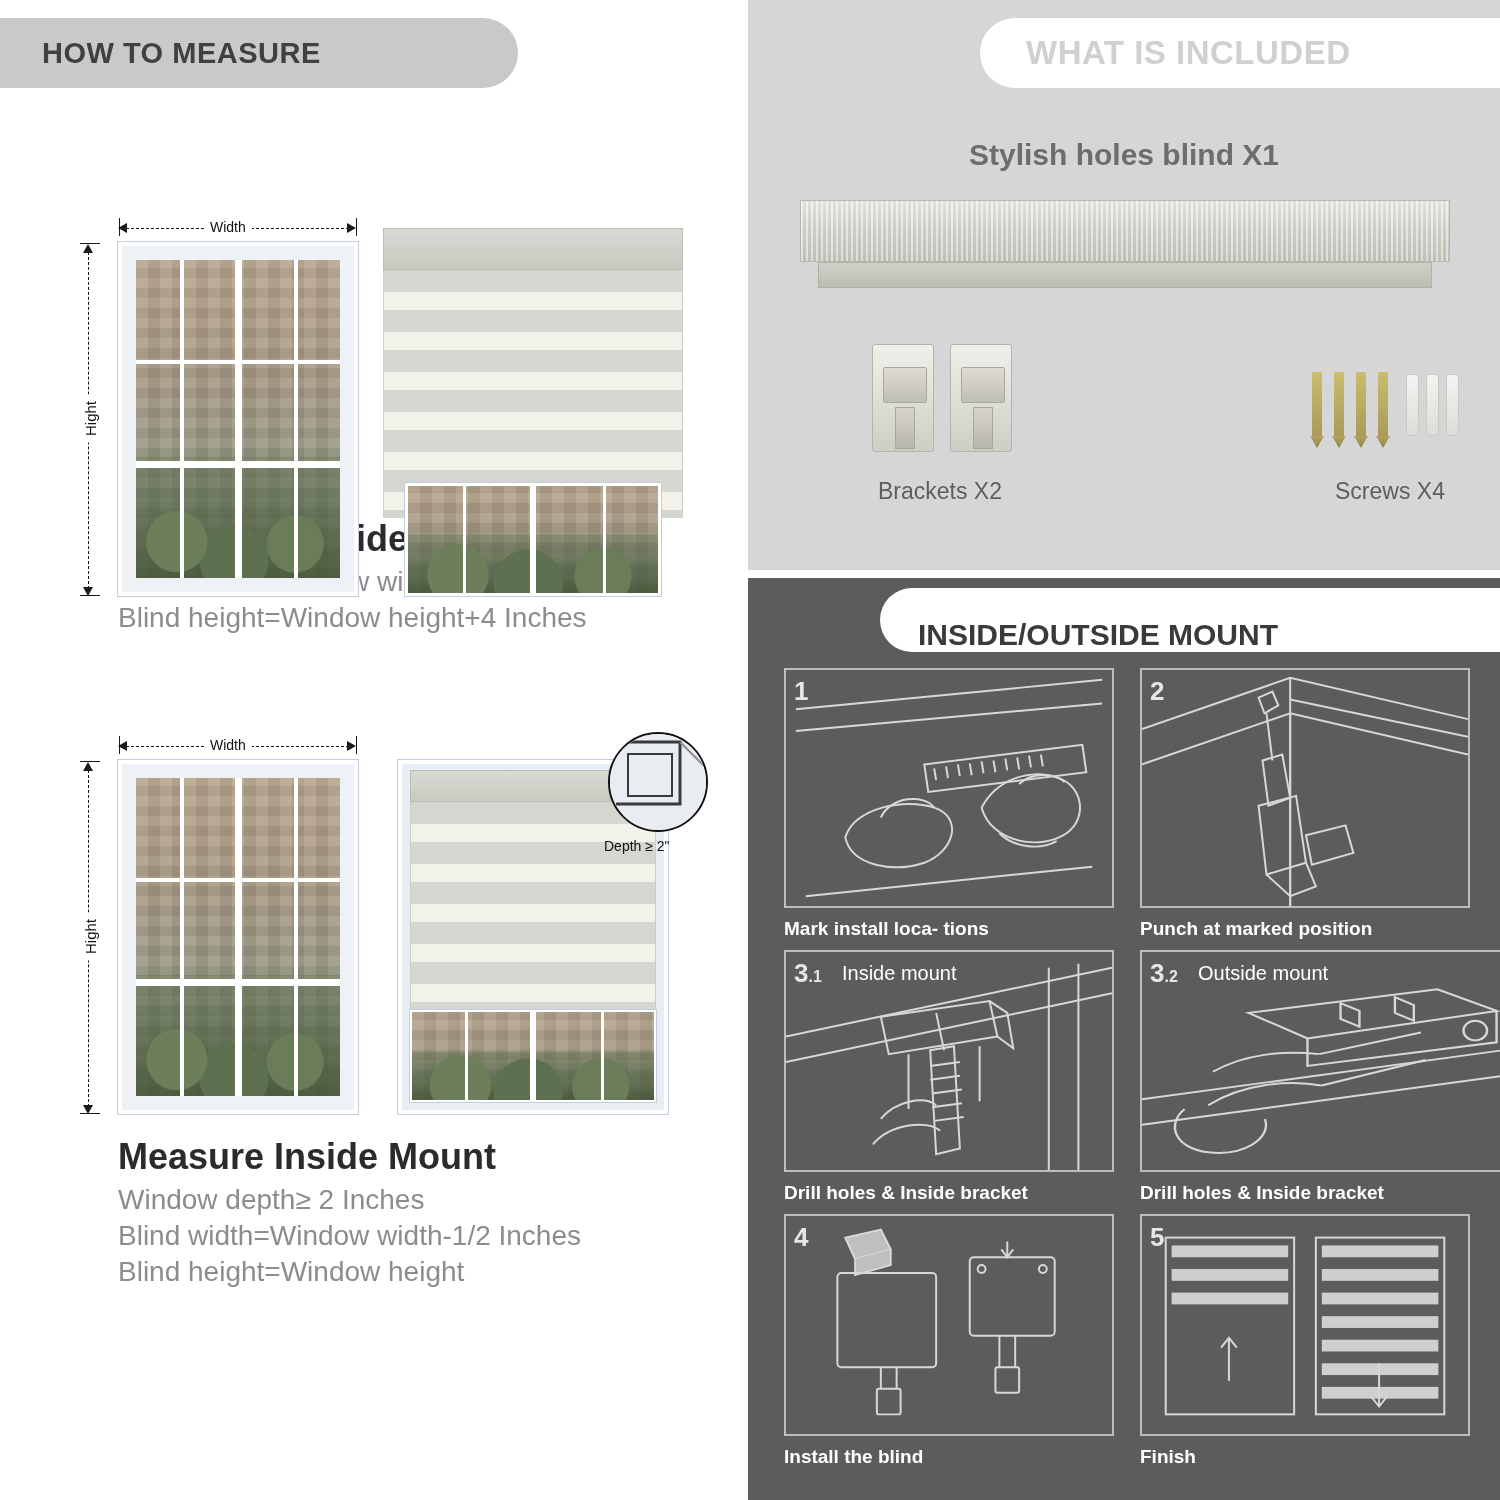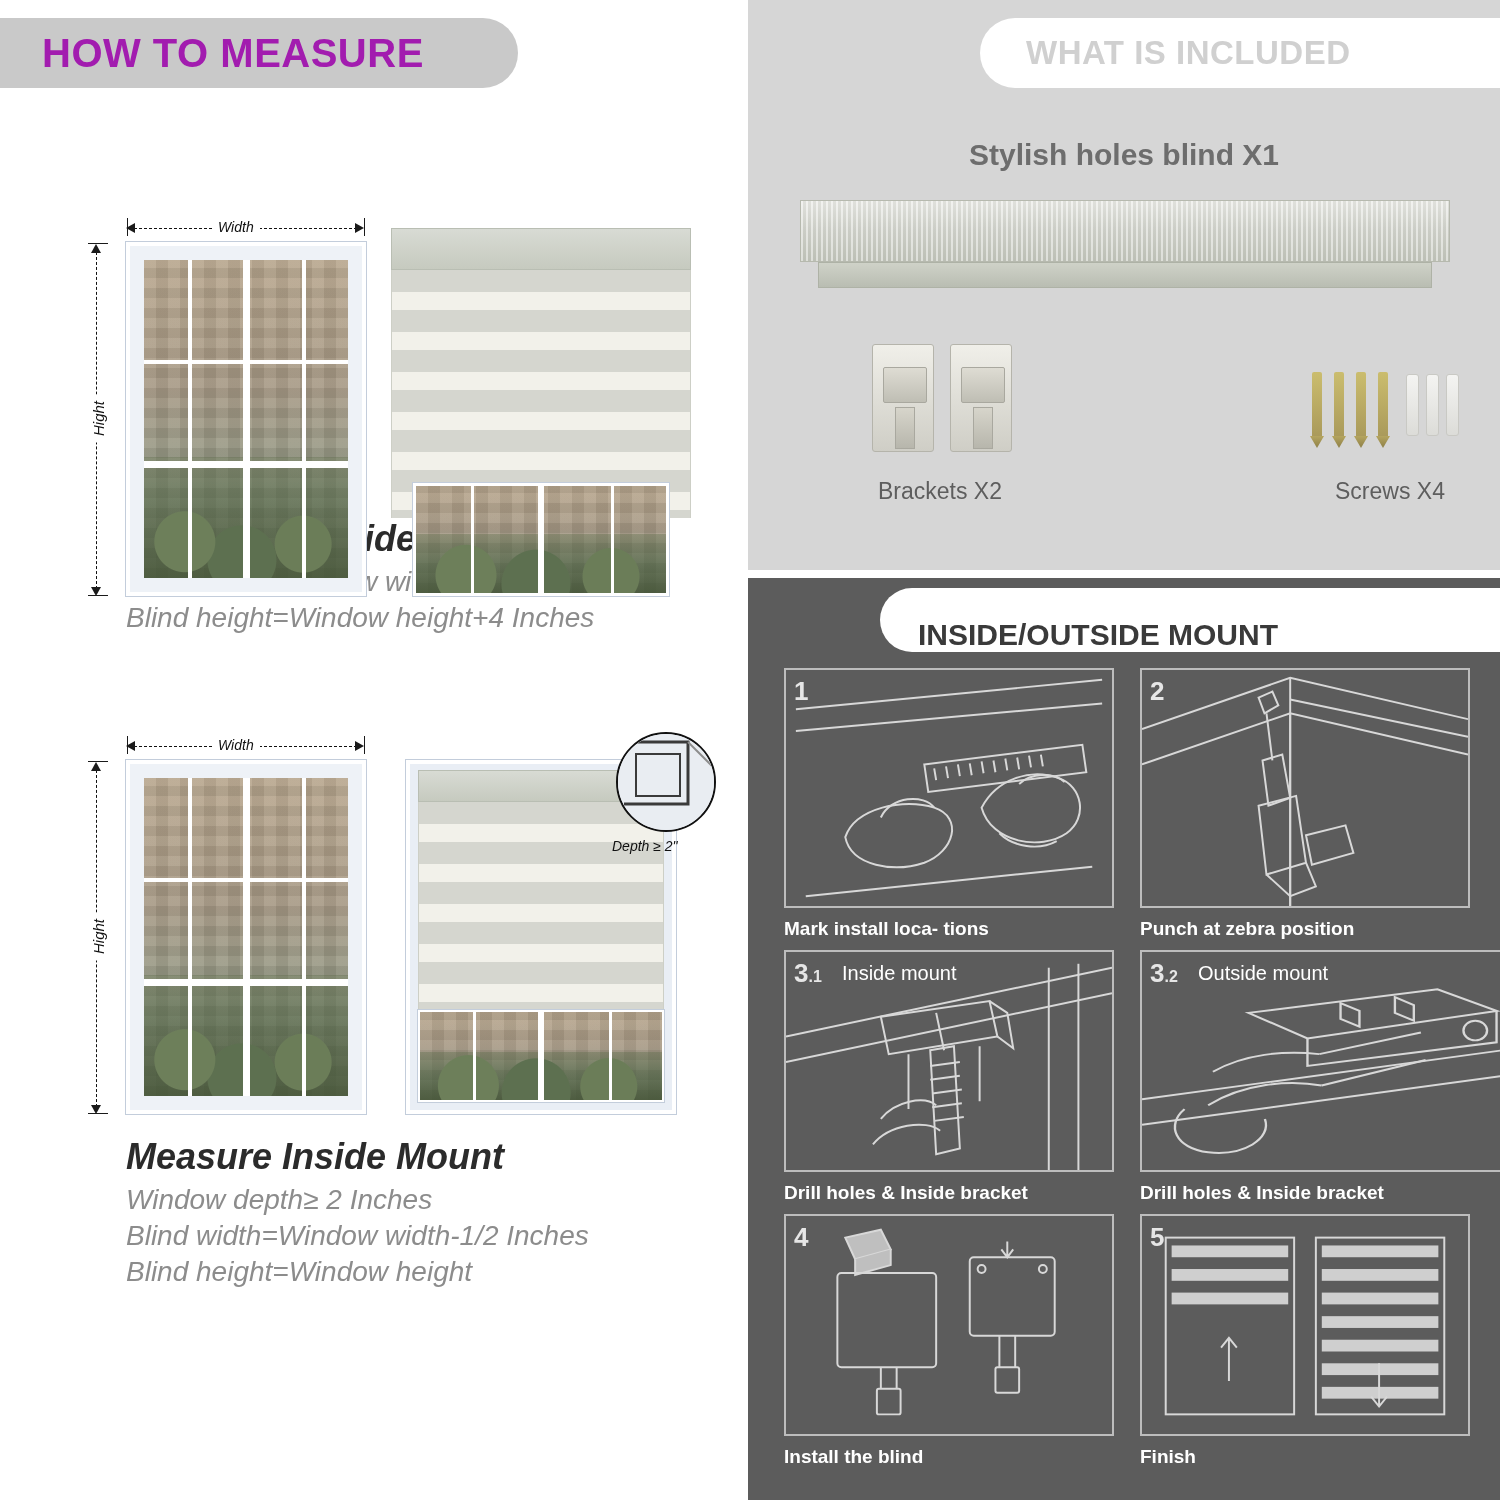--- a/index.html
+++ b/index.html
@@ -18,26 +18,26 @@
     position:absolute; left:0; top:0; width:740px; height:1500px;
     background:#ffffff;
   }
   .htm-banner {
     position:absolute; left:0; top:18px; width:518px; height:70px;
     background:#c9c9c9;
     border-radius:0 36px 36px 0;
     display:flex; align-items:center;
   }
   .htm-banner span {
-    color:#a21caf; font-size:40px; font-weight:bold; letter-spacing:0.5px;
+    color:#404040; font-size:29px; font-weight:bold; letter-spacing:0.5px;
     margin-left:42px;
   }
 
   
-  .measure-block { position:absolute; left:16px; width:740px;font-style:italic; }
+  .measure-block { position:absolute; left:8px; width:740px; }
   .mb-figs { position:relative; width:740px; height:400px; }
 
   
   .win {
     position:absolute;
     background:#eef2f7;
     border:4px solid #ffffff;
     box-shadow:0 0 0 1px #c3cddb;
   }
   .win-inner {
@@ -437,21 +437,21 @@
                   <path d="M126 44 L132 92"></path>
                   <path d="M122 92 L142 86 L150 130 L128 138 Z"></path>
                   <path d="M118 138 L156 128 L166 196 L126 208 Z"></path>
                   <path d="M166 168 L206 158 L214 186 L172 198 Z"></path>
                   <path d="M126 208 L150 230 L176 220 L166 196"></path>
                 </g>
               </svg>
             </div>
             <div class="step-num"><span>2</span></div>
           </div>
-          <div class="step-cap" style="left:0; top:250px;">Punch at  zebra position</div>
+          <div class="step-cap" style="left:0; top:250px;">Punch at  marked position</div>
         </div>
 
         <div class="step" style="left:0; top:282px; width:330px; height:222px;">
           <div class="step-img">
             <div class="sketch">
               <svg viewBox="0 0 330 222" preserveAspectRatio="none">
                 <g fill="none" stroke="#d8d8d8" stroke-width="2">
                   <path d="M0 86 L330 16"></path>
                   <path d="M0 112 L330 42"></path>
                   <path d="M266 16 L266 222"></path>

